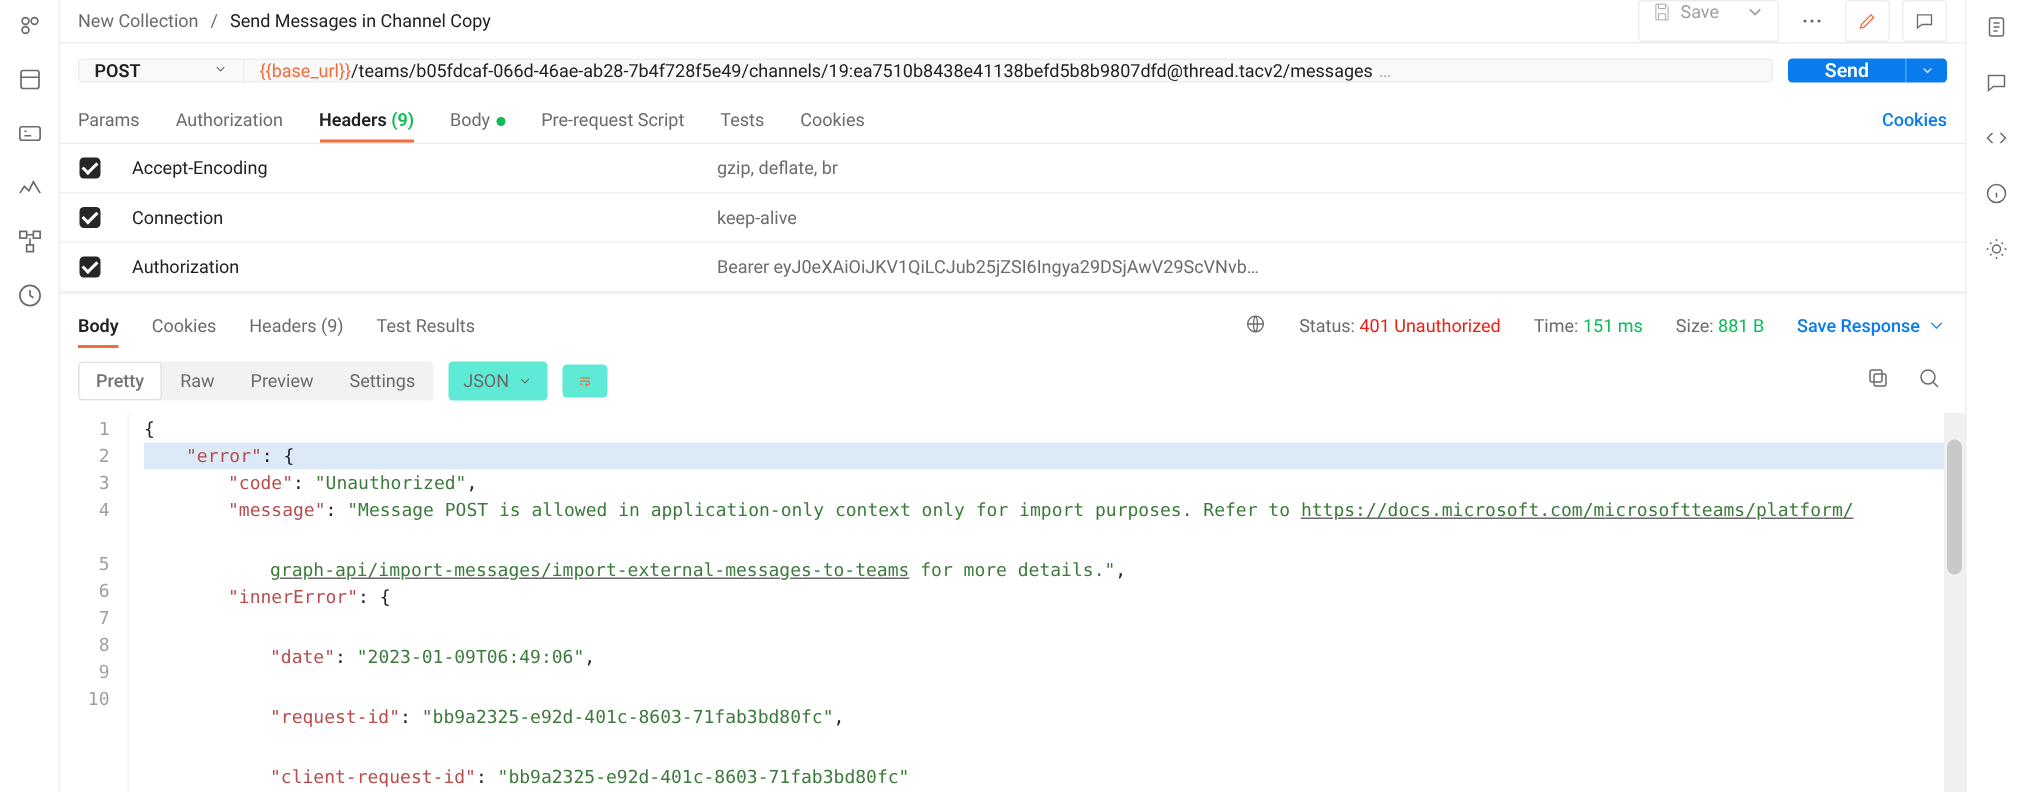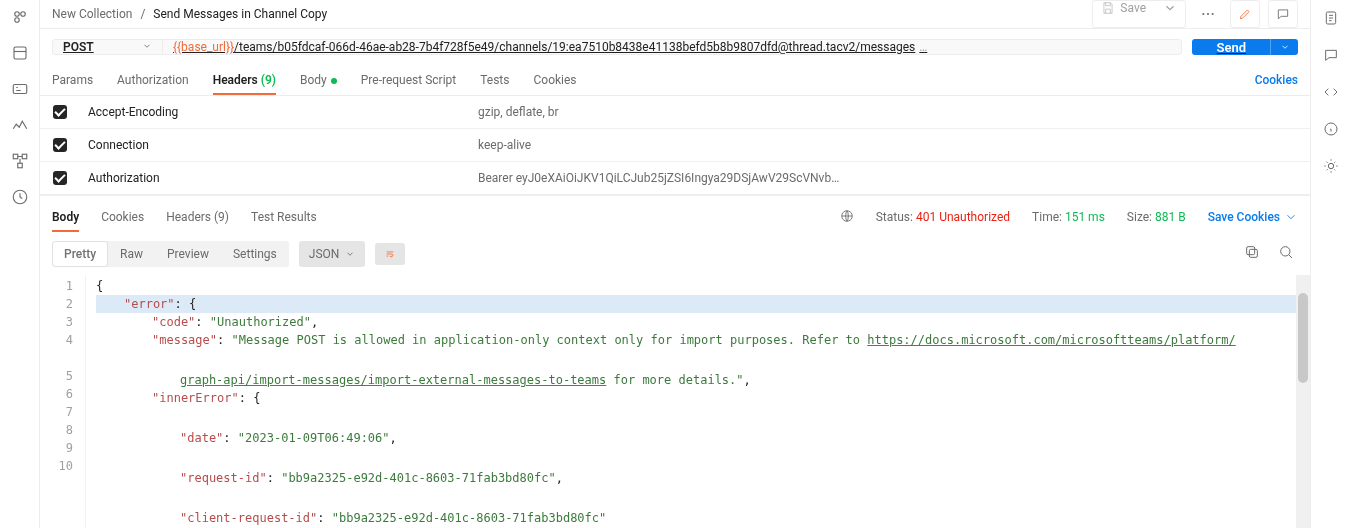--- a/index.html
+++ b/index.html
@@ -51,21 +51,21 @@
   .save-group .sep { width:1px; background:#ededed; }
   .icon-btn {
     width:30px; height:28px; border:1px solid #ededed; border-radius:3px;
     display:flex; align-items:center; justify-content:center;
   }
   .icon-btn.orange svg { stroke:#f26b3a; }
   .icon-btn svg { width:14px; height:14px; stroke:#6b6b6b; fill:none; stroke-width:1.5; }
   .more-btn { width:28px; height:28px; display:flex; align-items:center; justify-content:center; color:#6b6b6b; cursor:pointer; }
 
   
-  .reqbar { display:flex; gap:10px; padding:10px 12px; align-items:stretch;text-decoration:underline; }
+  .reqbar { display:flex; gap:10px; padding:10px 12px; align-items:stretch; }
   .method {
     width:110px; border:1px solid #ededed; background:#f9f9f9; border-radius:3px 0 0 3px;
     display:flex; align-items:center; justify-content:space-between; padding:0 10px;
     font-weight:600; font-size:12px; color:#212121;
   }
   .combo {
     flex:1; border:1px solid #ededed; background:#f9f9f9; border-radius:3px;
     display:flex; align-items:stretch; overflow:hidden;
   }
   .combo .method { border:none; border-right:1px solid #ededed; border-radius:0; background:transparent;}
@@ -132,21 +132,21 @@
   
   .prettybar {
     display:flex; align-items:center; gap:10px; padding:8px 12px;
   }
   .seg {
     display:flex; background:#f2f2f2; border-radius:3px; overflow:hidden;
   }
   .seg .seg-btn { padding:6px 12px; color:#6b6b6b; font-size:12px; cursor:pointer;}
   .seg .seg-btn.active { background:#fff; color:#737373; font-weight:500; box-shadow: inset 0 0 0 1px #e0e0e0; border-radius:3px;}
   .json-dd, .wrap-btn {
-    background:#e5e5e5; border-radius:3px; padding:6px 10px; display:flex; align-items:center; gap:6px;
+    background:#5eead4; border-radius:3px; padding:6px 10px; display:flex; align-items:center; gap:6px;
     color:#6b6b6b; font-size:12px;
   }
   .wrap-btn svg, .json-dd svg { width:10px; height:10px; stroke:#6b6b6b; fill:none; stroke-width:2; }
   .prettybar .spacer { flex:1; }
   .prettybar .tool svg { width:16px; height:16px; stroke:#6b6b6b; fill:none; stroke-width:1.5; }
   .prettybar .tool { padding:4px; cursor:pointer;}
 
   
   .code {
     display:flex; font-family: ui-monospace, SFMono-Regular, Menlo, Consolas, monospace;
@@ -371,21 +371,21 @@
     </span>
     <span class="meta">
       <span class="k">Time:</span>
       <span class="v">151 ms</span>
     </span>
     <span class="meta">
       <span class="k">Size:</span>
       <span class="v">881 B</span>
     </span>
     <span class="save">
-      <span>Save Cookies</span>
+      <span>Save Response</span>
       <svg viewBox="0 0 24 24" style="stroke:#097bed">
           <path d="M6 9l6 6 6-6"></path>
         </svg>
     </span>
   </div>
 
   <div class="prettybar">
     <div class="seg">
       <div class="seg-btn active">Pretty</div>
       <div class="seg-btn">Raw</div>

